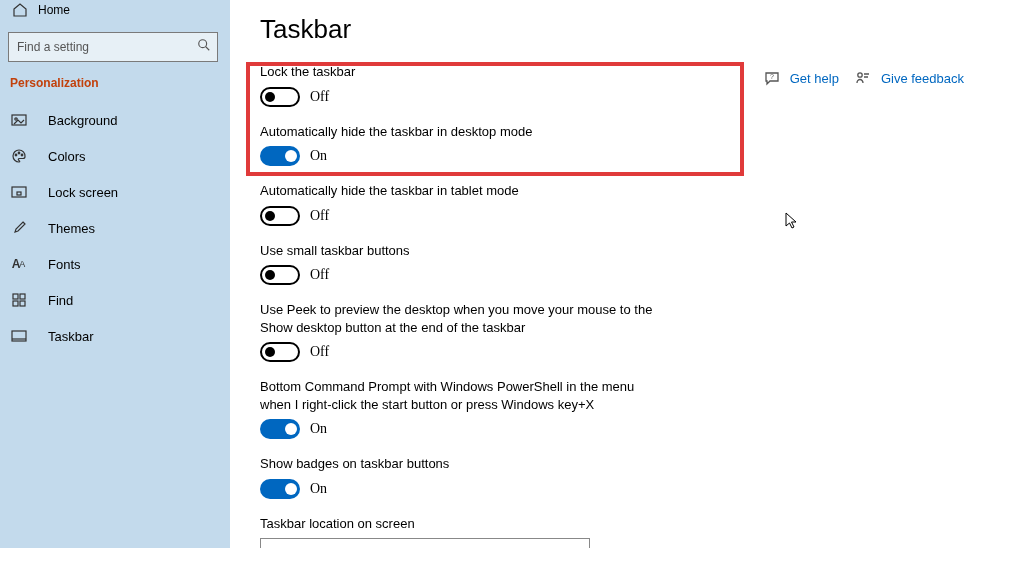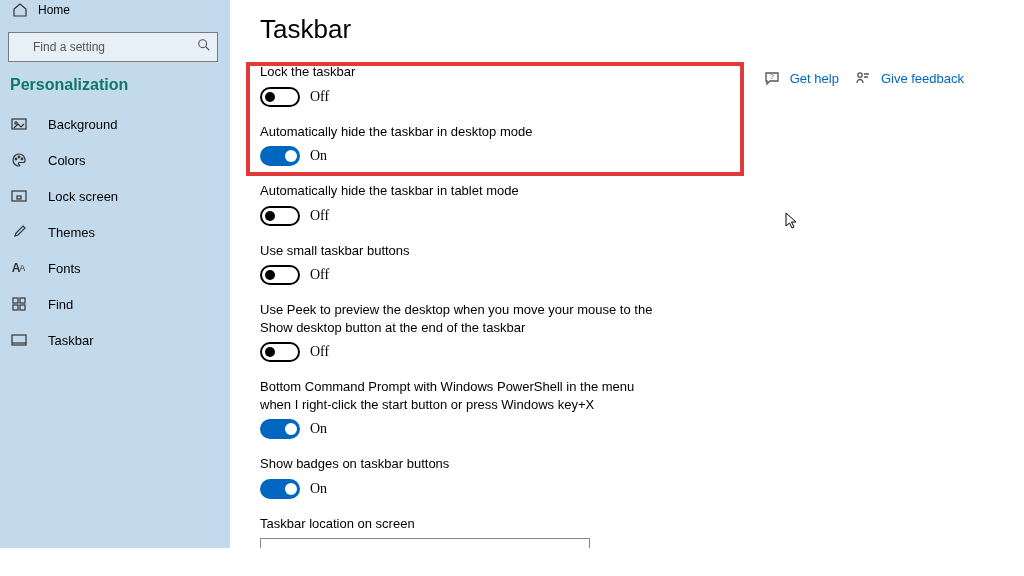--- a/index.html
+++ b/index.html
@@ -15,25 +15,25 @@
 
   
   .body { display: flex; height: calc(100% - 28px); }
 
   .sidebar { width: 230px; background: #c3daec; padding: 0 8px; position: relative; }
   .home-row { display: flex; align-items: center; gap: 8px; padding: 0 0 4px 2px; font-size: 12px; }
   .home-icon { width: 20px; height: 20px; display:flex; align-items:center; justify-content:center; }
 
   .search-wrap { margin: 8px 0 14px 0; }
   .search { width: 210px; height: 30px; background: #e7f0f6; border: 1px solid #7a7a7a; position: relative; display:flex; align-items:center; }
-  .search input { width: 100%; height: 100%; border: none; background: transparent; font-size: 12px; padding: 0 26px 0 24px; color: #555; outline: none; }
+  .search input { width: 100%; height: 100%; border: none; background: transparent; font-size: 12px; padding: 0 26px 0 8px; color: #555; outline: none; }
   .search input::placeholder { color: #555; }
   .search .mag { position: absolute; right: 6px; top: 50%; transform: translateY(-50%); }
 
-  .cat-title { font-size: 16px; font-weight: 600; color: #0f766e; margin: 0 0 12px 2px; }
+  .cat-title { font-size: 12px; font-weight: 600; color: #c2410c; margin: 0 0 12px 2px; }
   .nav-list { list-style: none; }
   .nav-item { display: flex; align-items: center; gap: 20px; height: 36px; padding-left: 2px; font-size: 13px; color: #000; cursor: default; }
   .nav-item .ico { width: 18px; height: 18px; display:flex; align-items:center; justify-content:center; color:#333; }
 
   .main { flex: 1; padding: 14px 30px 0 30px; position: relative; overflow: hidden; }
   .page-title { font-size: 26px; font-weight: 400; margin-bottom: 18px; }
 
   .setting { margin-bottom: 16px; max-width: 400px; }
   .setting-label { font-size: 13px; color: #000; margin-bottom: 6px; line-height: 1.35; }
   .toggle-row { display: flex; align-items: center; gap: 10px; }

